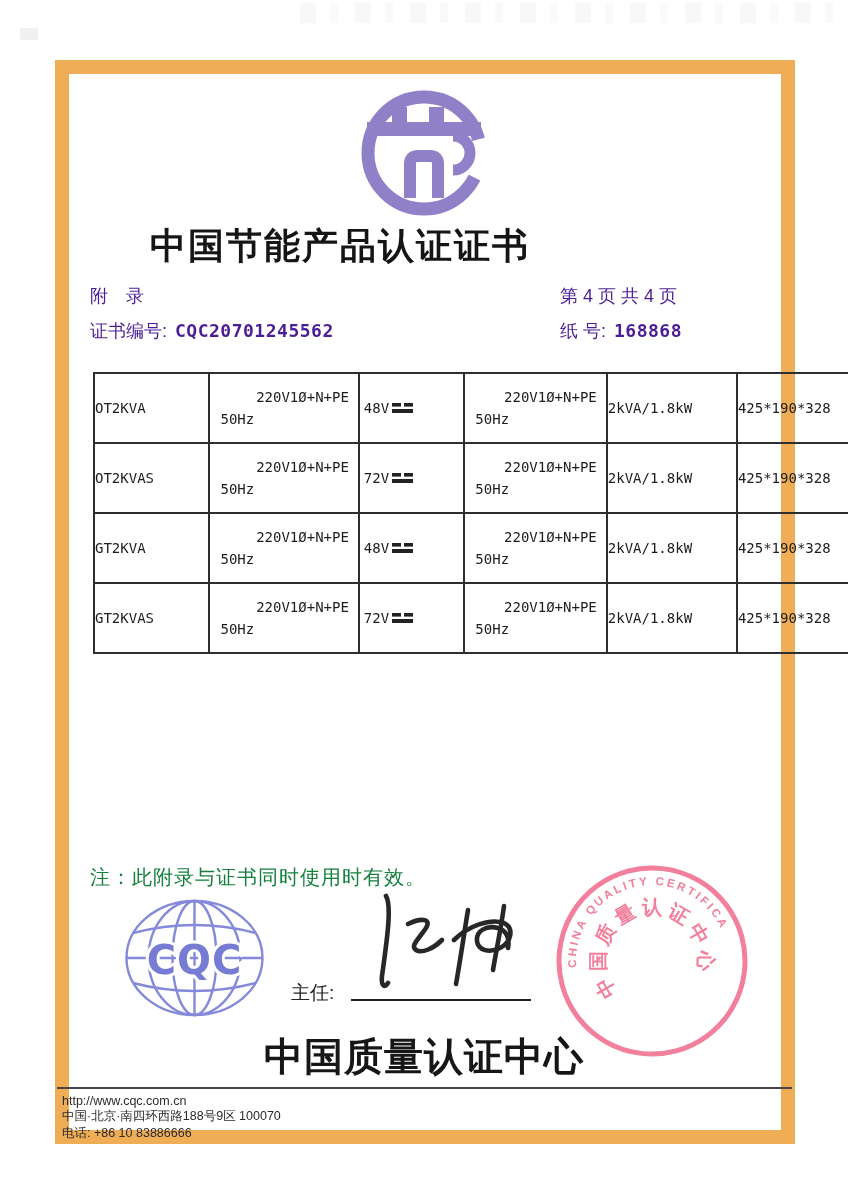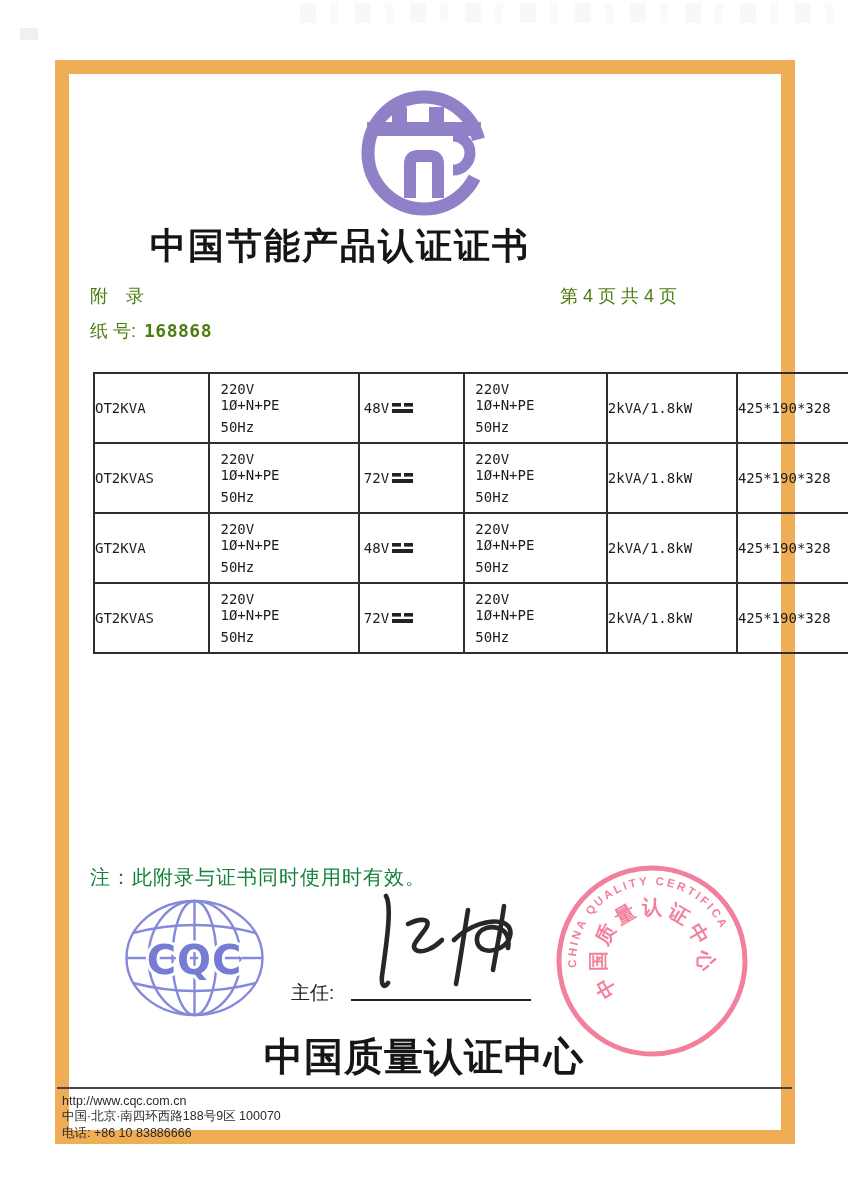--- a/index.html
+++ b/index.html
@@ -11,33 +11,33 @@
   .scan-ghost2{position:absolute;top:28px;left:20px;width:18px;height:12px;background:#eef0f2;}
 
   .frame{position:absolute;left:55px;top:60px;width:740px;height:1084px;
          border:14px solid #EFAE55;box-sizing:border-box;}
 
   
   .logo{position:absolute;left:357px;top:86px;}
   .title{position:absolute;left:0;top:222px;width:680px;text-align:center;
          font-size:36px;font-weight:700;letter-spacing:2px;color:#151515;}
 
-  .meta{position:absolute;left:90px;top:284px;width:670px;font-size:18px;color:#4d7c0f;}
+  .meta{position:absolute;left:90px;top:284px;width:670px;font-size:18px;color:#4c1d95;}
   .meta-row{display:flex;justify-content:space-between;align-items:baseline;margin-bottom:11px;}
   .meta-right{width:200px;text-align:left;}
   .mono{font-family:"DejaVu Sans Mono",monospace;font-weight:600;letter-spacing:.5px;}
   .lbl{margin-right:8px;}
 
   
   table.spec{position:absolute;left:93px;top:372px;width:772px;border-collapse:collapse;
       table-layout:fixed;font-family:"DejaVu Sans Mono",monospace;font-size:14px;color:#1d1d1d;}
   table.spec td{border:2px solid #2e2e2e;height:68px;vertical-align:middle;padding:0;}
   td.c-model{padding-left:9px;}
   .two-line{padding:0 9px 0 10px;}
-  .two-line .l1{display:flex;justify-content:flex-end;margin-bottom:6px;flex-direction:column;}
+  .two-line .l1{display:flex;justify-content:flex-end;margin-bottom:6px;}
   .dc-cell{padding-left:4px;display:flex;align-items:center;gap:3px;}
   .dc-sym{display:inline-block;}
   td.c-power{padding-left:12px;}
   td.c-dims{padding-left:11px;}
 
   
   .note{position:absolute;left:90px;top:864px;font-size:20px;letter-spacing:1px;color:#15803d;}
   .globe{position:absolute;left:122px;top:897px;}
   .director{position:absolute;left:291px;top:980px;font-size:19px;color:#222;}
   .sig-line{position:absolute;left:351px;top:999px;width:180px;border-top:2px solid #222;}
@@ -76,20 +76,23 @@
   </svg>
 
   <div class="title">中国节能产品认证证书</div>
 
   <div class="meta">
     <div class="meta-row">
       <span>附　录</span>
       <span class="meta-right">第 4 页 共 4 页</span>
     </div>
     <div class="meta-row">
+      <span>
+        <span class="lbl">证书编号:</span><span class="mono">CQC20701245562</span>
+      </span>
       <span class="meta-right">
         <span class="lbl">纸 号:</span><span class="mono">168868</span>
       </span>
     </div>
   </div>
 
   <table class="spec">
     <colgroup>
       <col style="width:15%">
         <col style="width:19.4%">

